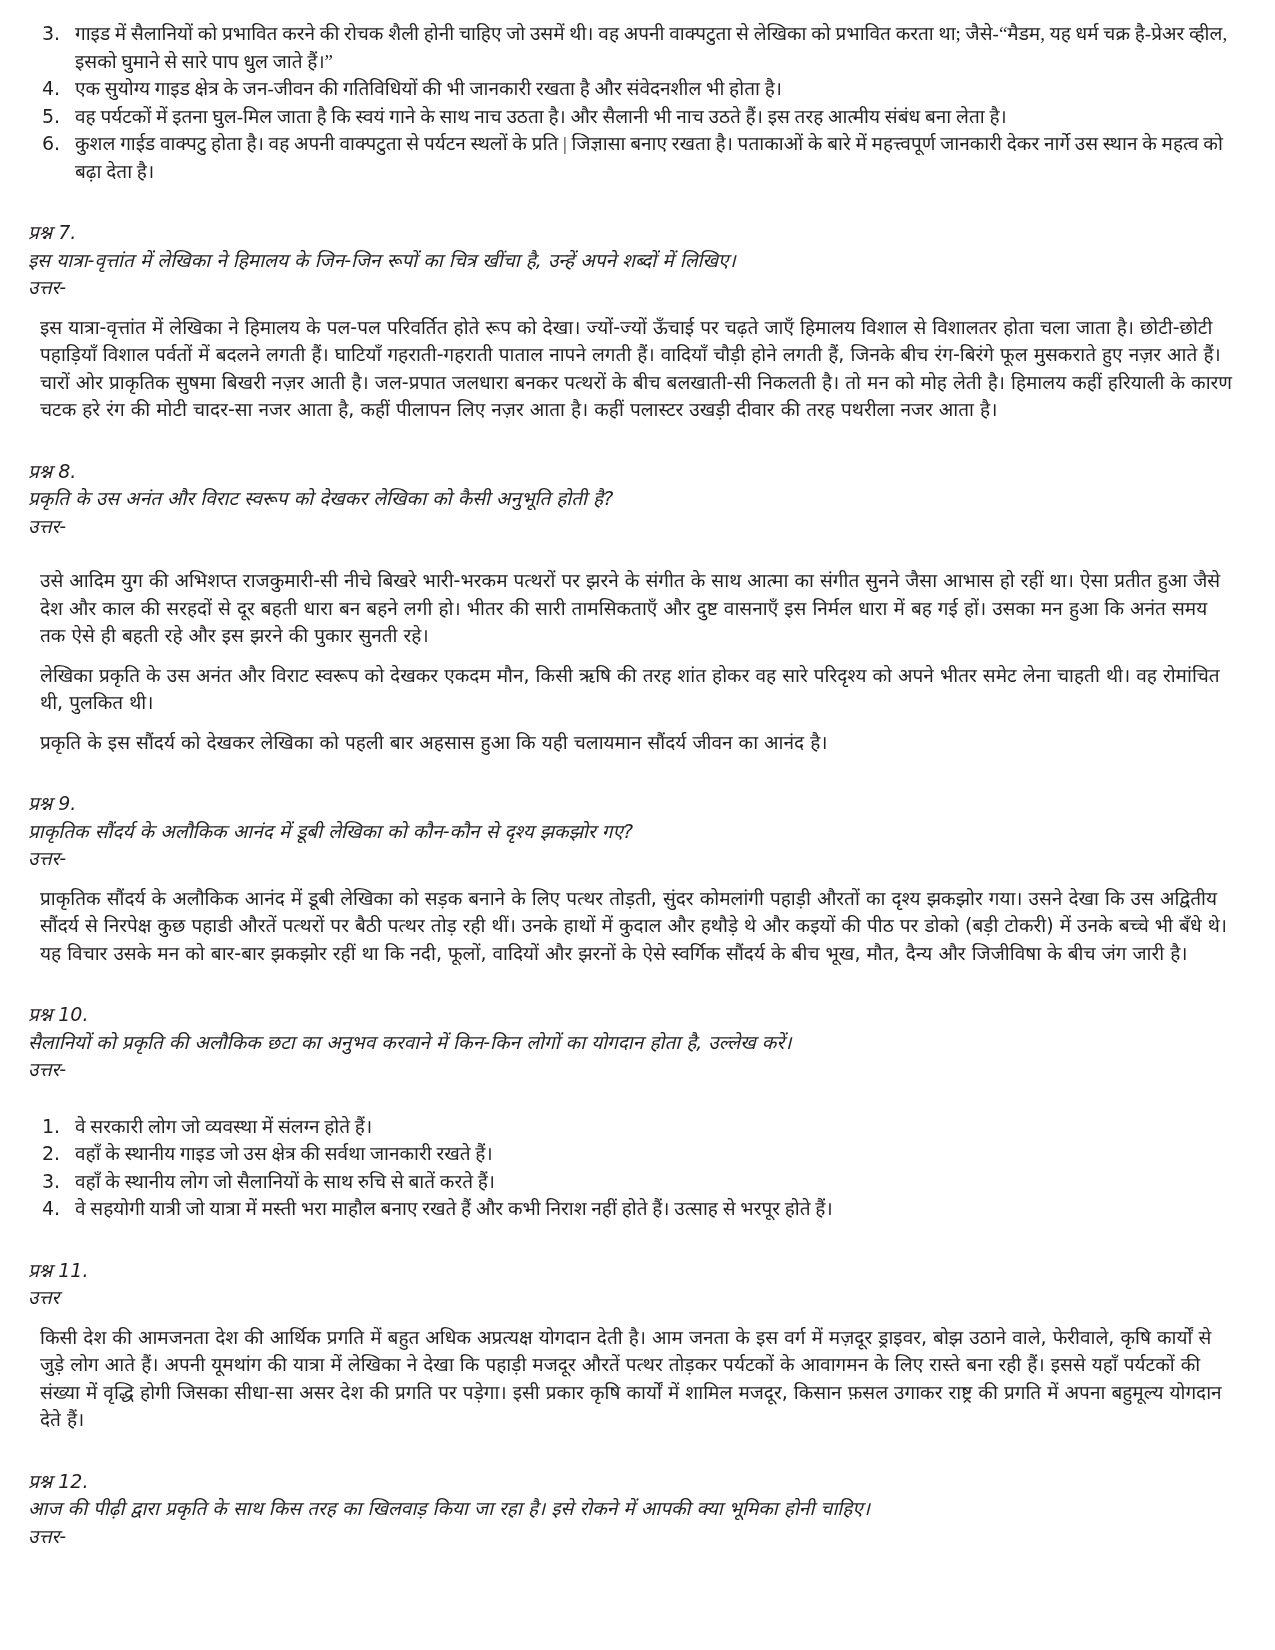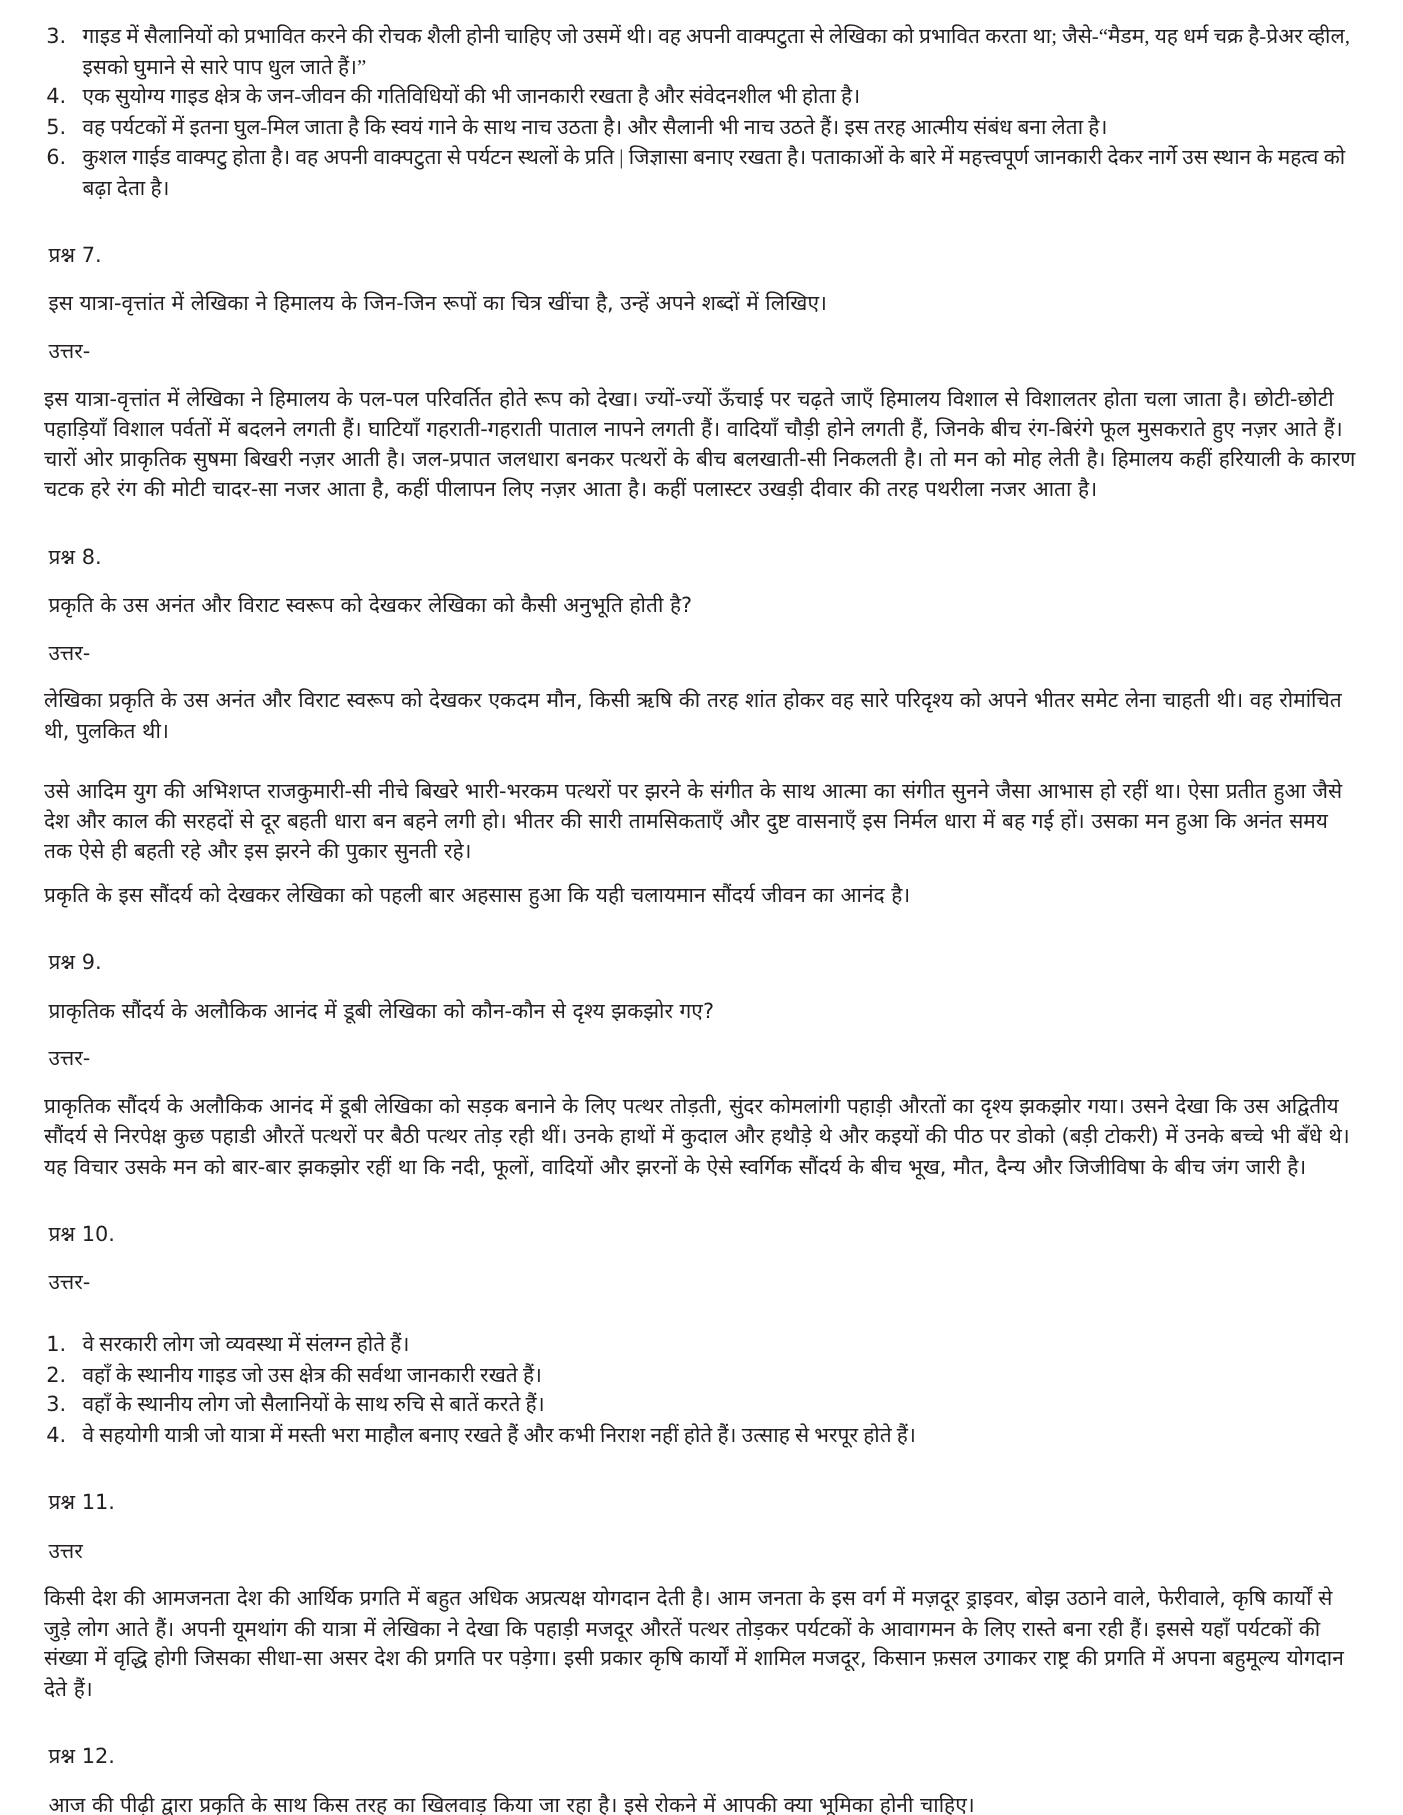--- a/index.html
+++ b/index.html
@@ -32,21 +32,22 @@
   }
   .li .txt {
     flex: 1 1 auto;
     font-family: Liberation Serif, serif;
   }
   
   .qa {
     margin-top: 34px;
   }
   .qa .line {
-    margin: 16px;
+    margin: 0;
+    font-style: italic;
   }
   .qa p.para {
     margin: 12px;
   }
   .qa p.para.gap-above {
     margin-top: 27px;
   }
   .answer-list {
     margin-top: 29px;
   }
@@ -79,34 +80,35 @@
     <div class="line">प्रश्न 7.</div>
     <div class="line">इस यात्रा-वृत्तांत में लेखिका ने हिमालय के जिन-जिन रूपों का चित्र खींचा है, उन्हें अपने शब्दों में लिखिए।</div>
     <div class="line">उत्तर-</div>
     <p class="para">इस यात्रा-वृत्तांत में लेखिका ने हिमालय के पल-पल परिवर्तित होते रूप को देखा। ज्यों-ज्यों ऊँचाई पर चढ़ते जाएँ हिमालय विशाल से विशालतर होता चला जाता है। छोटी-छोटी पहाड़ियाँ विशाल पर्वतों में बदलने लगती हैं। घाटियाँ गहराती-गहराती पाताल नापने लगती हैं। वादियाँ चौड़ी होने लगती हैं, जिनके बीच रंग-बिरंगे फूल मुसकराते हुए नज़र आते हैं। चारों ओर प्राकृतिक सुषमा बिखरी नज़र आती है। जल-प्रपात जलधारा बनकर पत्थरों के बीच बलखाती-सी निकलती है। तो मन को मोह लेती है। हिमालय कहीं हरियाली के कारण चटक हरे रंग की मोटी चादर-सा नजर आता है, कहीं पीलापन लिए नज़र आता है। कहीं पलास्टर उखड़ी दीवार की तरह पथरीला नजर आता है।</p>
   </section>
 
   <section class="qa">
     <div class="line">प्रश्न 8.</div>
     <div class="line">प्रकृति के उस अनंत और विराट स्वरूप को देखकर लेखिका को कैसी अनुभूति होती है?</div>
     <div class="line">उत्तर-</div>
+    <p class="para gap-above">उसे आदिम युग की अभिशप्त राजकुमारी-सी नीचे बिखरे भारी-भरकम पत्थरों पर झरने के संगीत के साथ आत्मा का संगीत सुनने जैसा आभास हो रहीं था। ऐसा प्रतीत हुआ जैसे देश और काल की सरहदों से दूर बहती धारा बन बहने लगी हो। भीतर की सारी तामसिकताएँ और दुष्ट वासनाएँ इस निर्मल धारा में बह गई हों। उसका मन हुआ कि अनंत समय तक ऐसे ही बहती रहे और इस झरने की पुकार सुनती रहे।</p>
     <p class="para">लेखिका प्रकृति के उस अनंत और विराट स्वरूप को देखकर एकदम मौन, किसी ऋषि की तरह शांत होकर वह सारे परिदृश्य को अपने भीतर समेट लेना चाहती थी। वह रोमांचित थी, पुलकित थी।</p>
-    <p class="para gap-above">उसे आदिम युग की अभिशप्त राजकुमारी-सी नीचे बिखरे भारी-भरकम पत्थरों पर झरने के संगीत के साथ आत्मा का संगीत सुनने जैसा आभास हो रहीं था। ऐसा प्रतीत हुआ जैसे देश और काल की सरहदों से दूर बहती धारा बन बहने लगी हो। भीतर की सारी तामसिकताएँ और दुष्ट वासनाएँ इस निर्मल धारा में बह गई हों। उसका मन हुआ कि अनंत समय तक ऐसे ही बहती रहे और इस झरने की पुकार सुनती रहे।</p>
     <p class="para">प्रकृति के इस सौंदर्य को देखकर लेखिका को पहली बार अहसास हुआ कि यही चलायमान सौंदर्य जीवन का आनंद है।</p>
   </section>
 
   <section class="qa">
     <div class="line">प्रश्न 9.</div>
     <div class="line">प्राकृतिक सौंदर्य के अलौकिक आनंद में डूबी लेखिका को कौन-कौन से दृश्य झकझोर गए?</div>
     <div class="line">उत्तर-</div>
     <p class="para">प्राकृतिक सौंदर्य के अलौकिक आनंद में डूबी लेखिका को सड़क बनाने के लिए पत्थर तोड़ती, सुंदर कोमलांगी पहाड़ी औरतों का दृश्य झकझोर गया। उसने देखा कि उस अद्वितीय सौंदर्य से निरपेक्ष कुछ पहाडी औरतें पत्थरों पर बैठी पत्थर तोड़ रही थीं। उनके हाथों में कुदाल और हथौड़े थे और कइयों की पीठ पर डोको (बड़ी टोकरी) में उनके बच्चे भी बँधे थे। यह विचार उसके मन को बार-बार झकझोर रहीं था कि नदी, फूलों, वादियों और झरनों के ऐसे स्वर्गिक सौंदर्य के बीच भूख, मौत, दैन्य और जिजीविषा के बीच जंग जारी है।</p>
   </section>
 
   <section class="qa">
     <div class="line">प्रश्न 10.</div>
+    <div class="line">सैलानियों को प्रकृति की अलौकिक छटा का अनुभव करवाने में किन-किन लोगों का योगदान होता है, उल्लेख करें।</div>
     <div class="line">उत्तर-</div>
     <div class="answer-list">
       <div class="li">
         <span class="num">1.</span>
         <span class="txt">वे सरकारी लोग जो व्यवस्था में संलग्न होते हैं।</span>
       </div>
       <div class="li">
         <span class="num">2.</span>
         <span class="txt">वहाँ के स्थानीय गाइड जो उस क्षेत्र की सर्वथा जानकारी रखते हैं।</span>
       </div>

